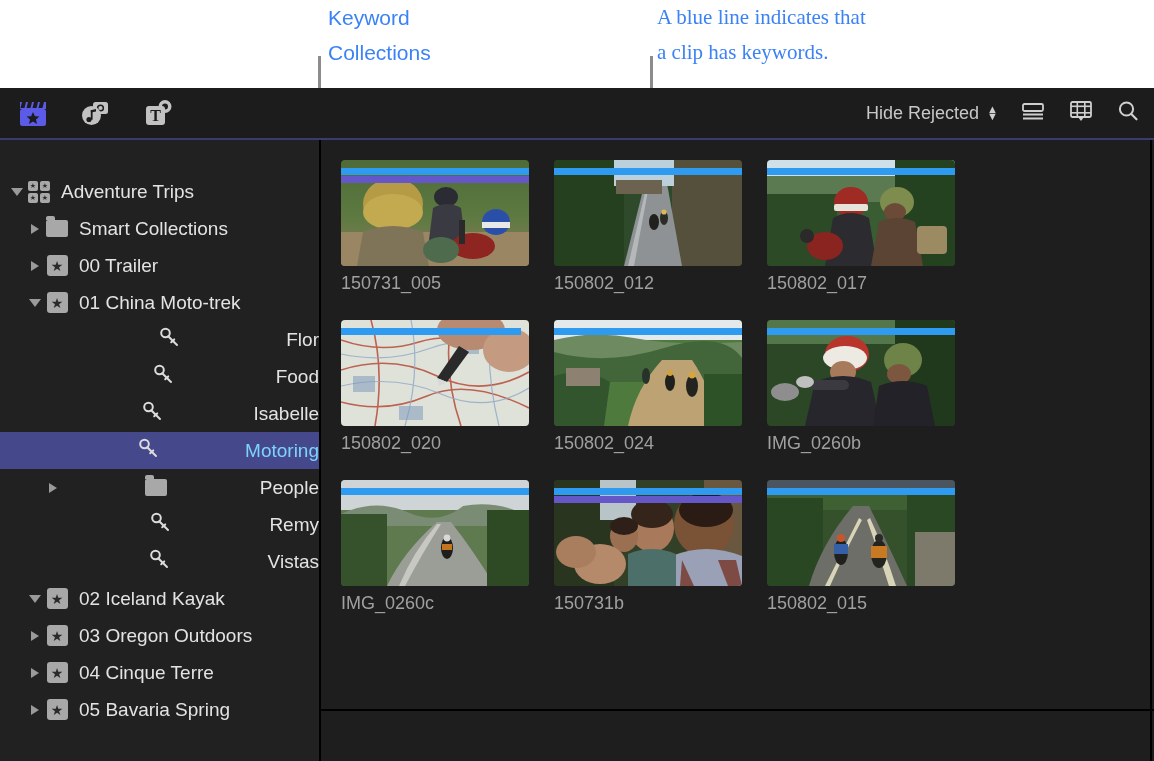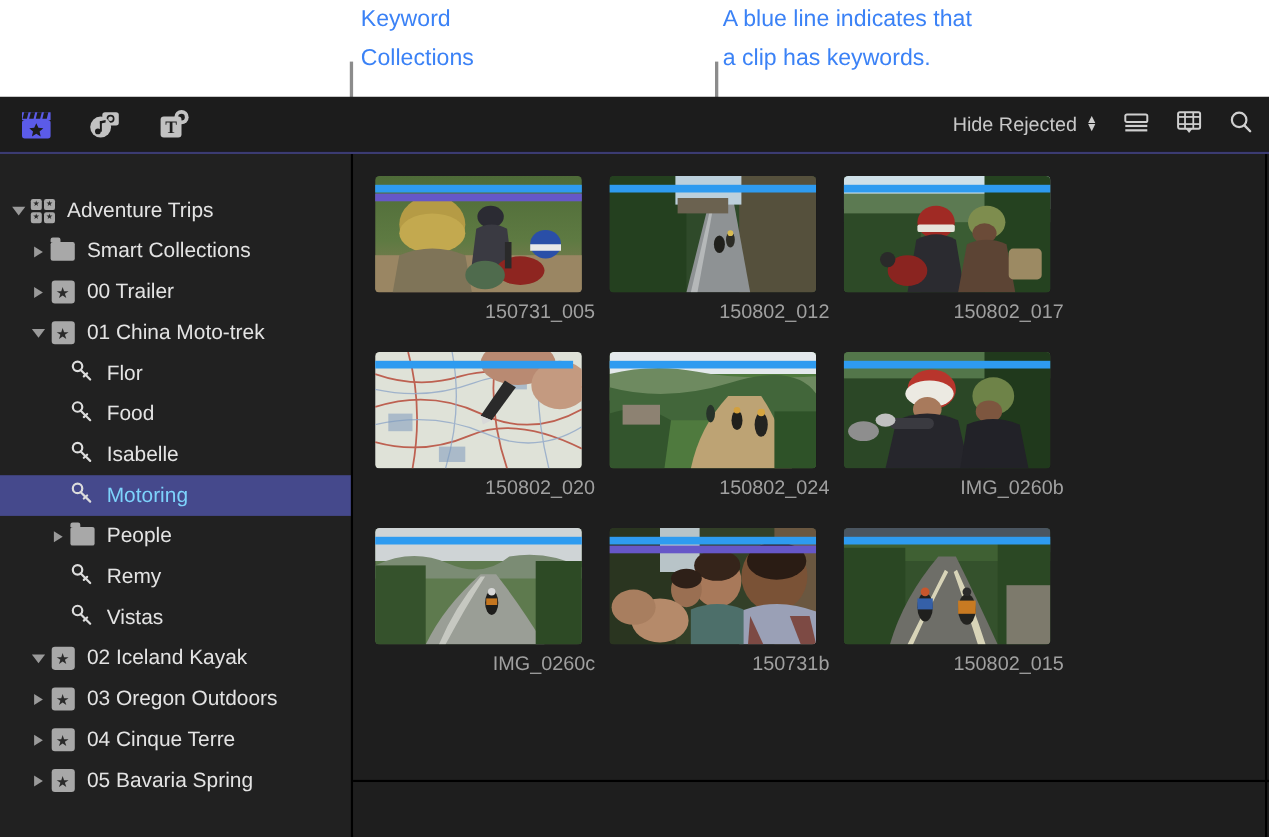--- a/index.html
+++ b/index.html
@@ -22,21 +22,21 @@
   
   .callout {
     position: absolute;
     color: #3b82f6;
     font-family: "Liberation Sans", sans-serif;
     font-size: 21px;
     line-height: 35px;
     white-space: pre-line;
   }
   #callout-keyword { left: 328px; top: 0px; width: 290px; }
-  #callout-blueline { left: 657px; top: 0px; width: 360px; }
+  #callout-blueline { left: 657px; top: 0px; width: 360px; font-family: Liberation Serif, serif; }
 
   .leader {
     position: absolute;
     background: #8c8c8c;
     width: 3px;
   }
   #leader-keyword { left: 318px; top: 56px; height: 520px; }
   #leader-blueline { left: 650px; top: 56px; height: 136px; }
 
   .bracket-tick {
@@ -168,21 +168,21 @@
     width: 26px; height: 37px;
     display: flex; align-items: center; justify-content: center;
     flex: 0 0 auto;
     margin-right: 9px;
   }
   .slabel { white-space: nowrap; }
 
   
   .ind0 { padding-left: 8px; margin-top: 33px; }
   .ind1 { padding-left: 26px; }
-  .ind2 { padding-left: 44px; }
+  .ind2 { padding-left: 44px; justify-content: space-between; }
 
   
   .starbox {
     width: 21px; height: 21px;
     background: #a8a8a8;
     border-radius: 3px;
     display: flex; align-items: center; justify-content: center;
   }
   .starbox .st { color: #2a2a2a; font-size: 14px; line-height: 14px; }
 
@@ -248,21 +248,21 @@
     background: #000000;
   }
 
   #grid {
     position: absolute;
     left: 20px; top: 20px;
     display: grid;
     grid-template-columns: repeat(3, 212px);
     grid-gap: 26px 1px;
   }
-  .clip { width: 200px; text-align: right; }
+  .clip { width: 200px; }
   .thumb {
     position: relative;
     width: 188px;
     height: 106px;
     border-radius: 4px;
     overflow: hidden;
   }
   .kwline {
     position: absolute;
     left: 0;

